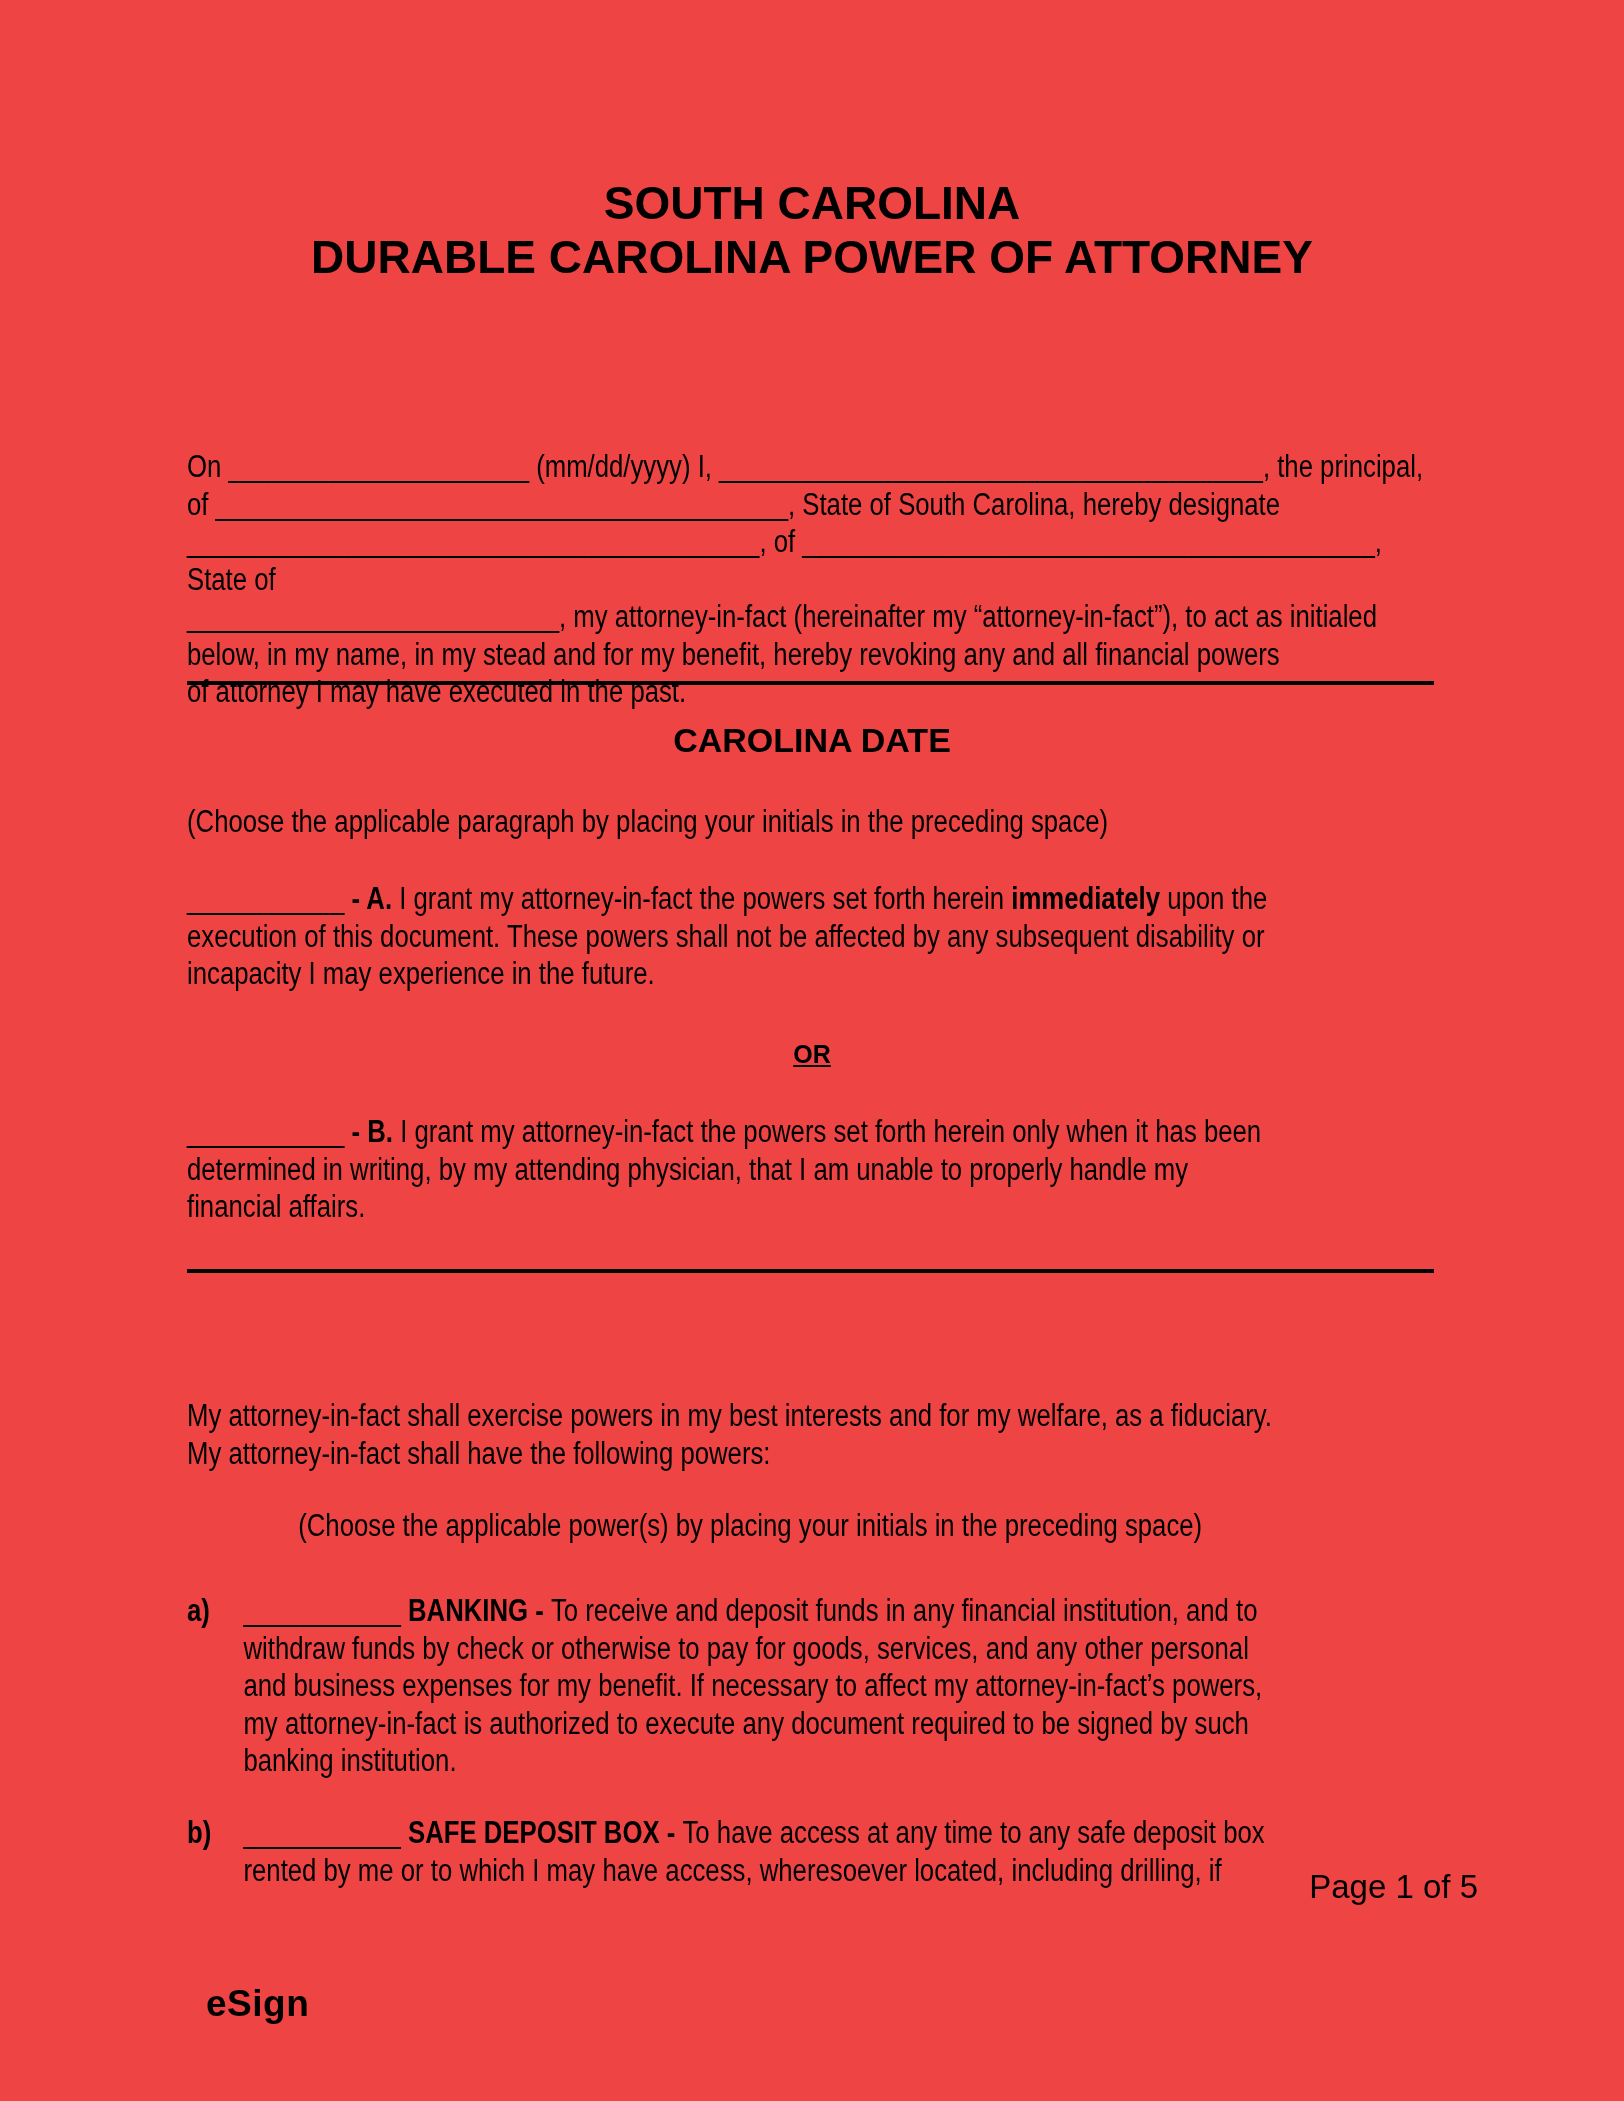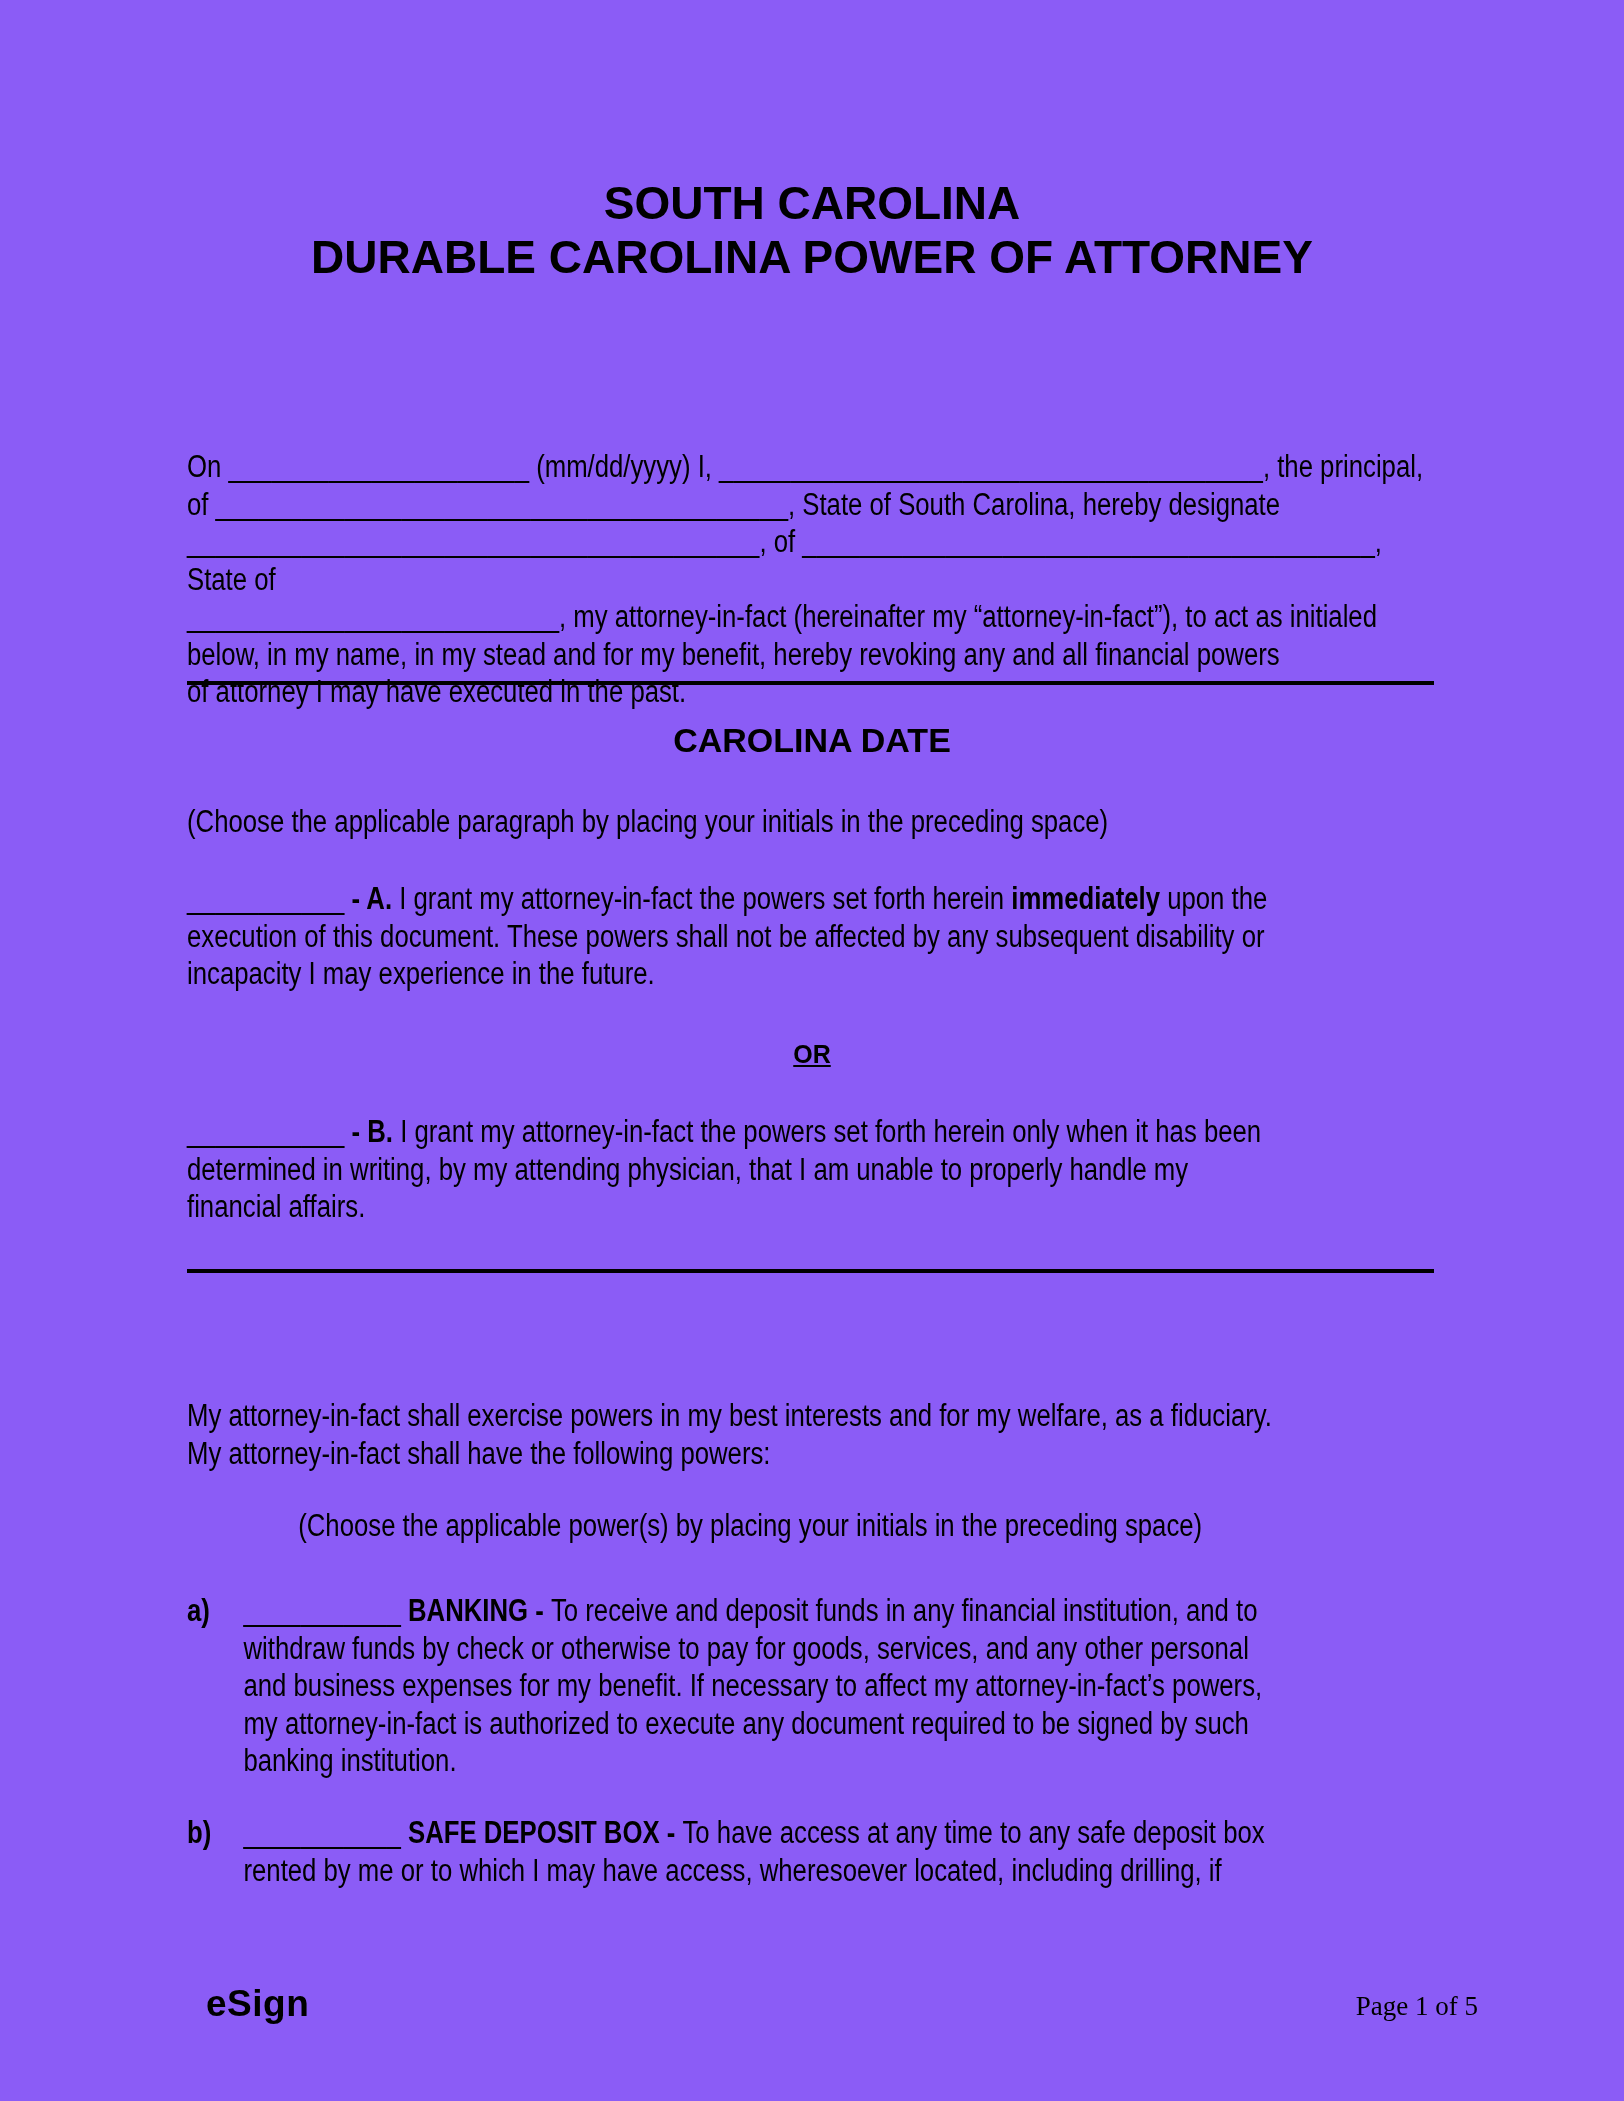--- a/index.html
+++ b/index.html
@@ -1,20 +1,20 @@
 <!DOCTYPE html>
 <html><head>
 <meta charset="utf-8">
 <style>
   html, body { margin: 0; padding: 0; background: #ffffff; }
   .page {
     position: relative;
     width: 1624px;
     height: 2101px;
-    background: #8b5cf6;
+    background: #ef4444;
     color: #000000;
     font-family: "Liberation Sans", "DejaVu Sans", sans-serif;
     overflow: hidden;
   }
   
   .narrow {
     position: absolute;
     left: 187px;
     top: 0;
     width: 1520px;
@@ -72,24 +72,23 @@
     left: 206px;
     top: 1984px;
     font-size: 37px;
     line-height: 40px;
     font-weight: bold;
     letter-spacing: 0.5px;
   }
   .footer-page {
     position: absolute;
     right: 146px;
-    top: 1991px;
-    font-size: 27px;
+    top: 1872px;
+    font-size: 33px;
     line-height: 30px;
-    font-family: Liberation Serif, serif;
   }
 </style>
 </head>
 <body>
 
 <div class="page">
 
   <div class="heading doc-title">
     <div>SOUTH CAROLINA</div>
     <div>DURABLE CAROLINA POWER OF ATTORNEY</div>

